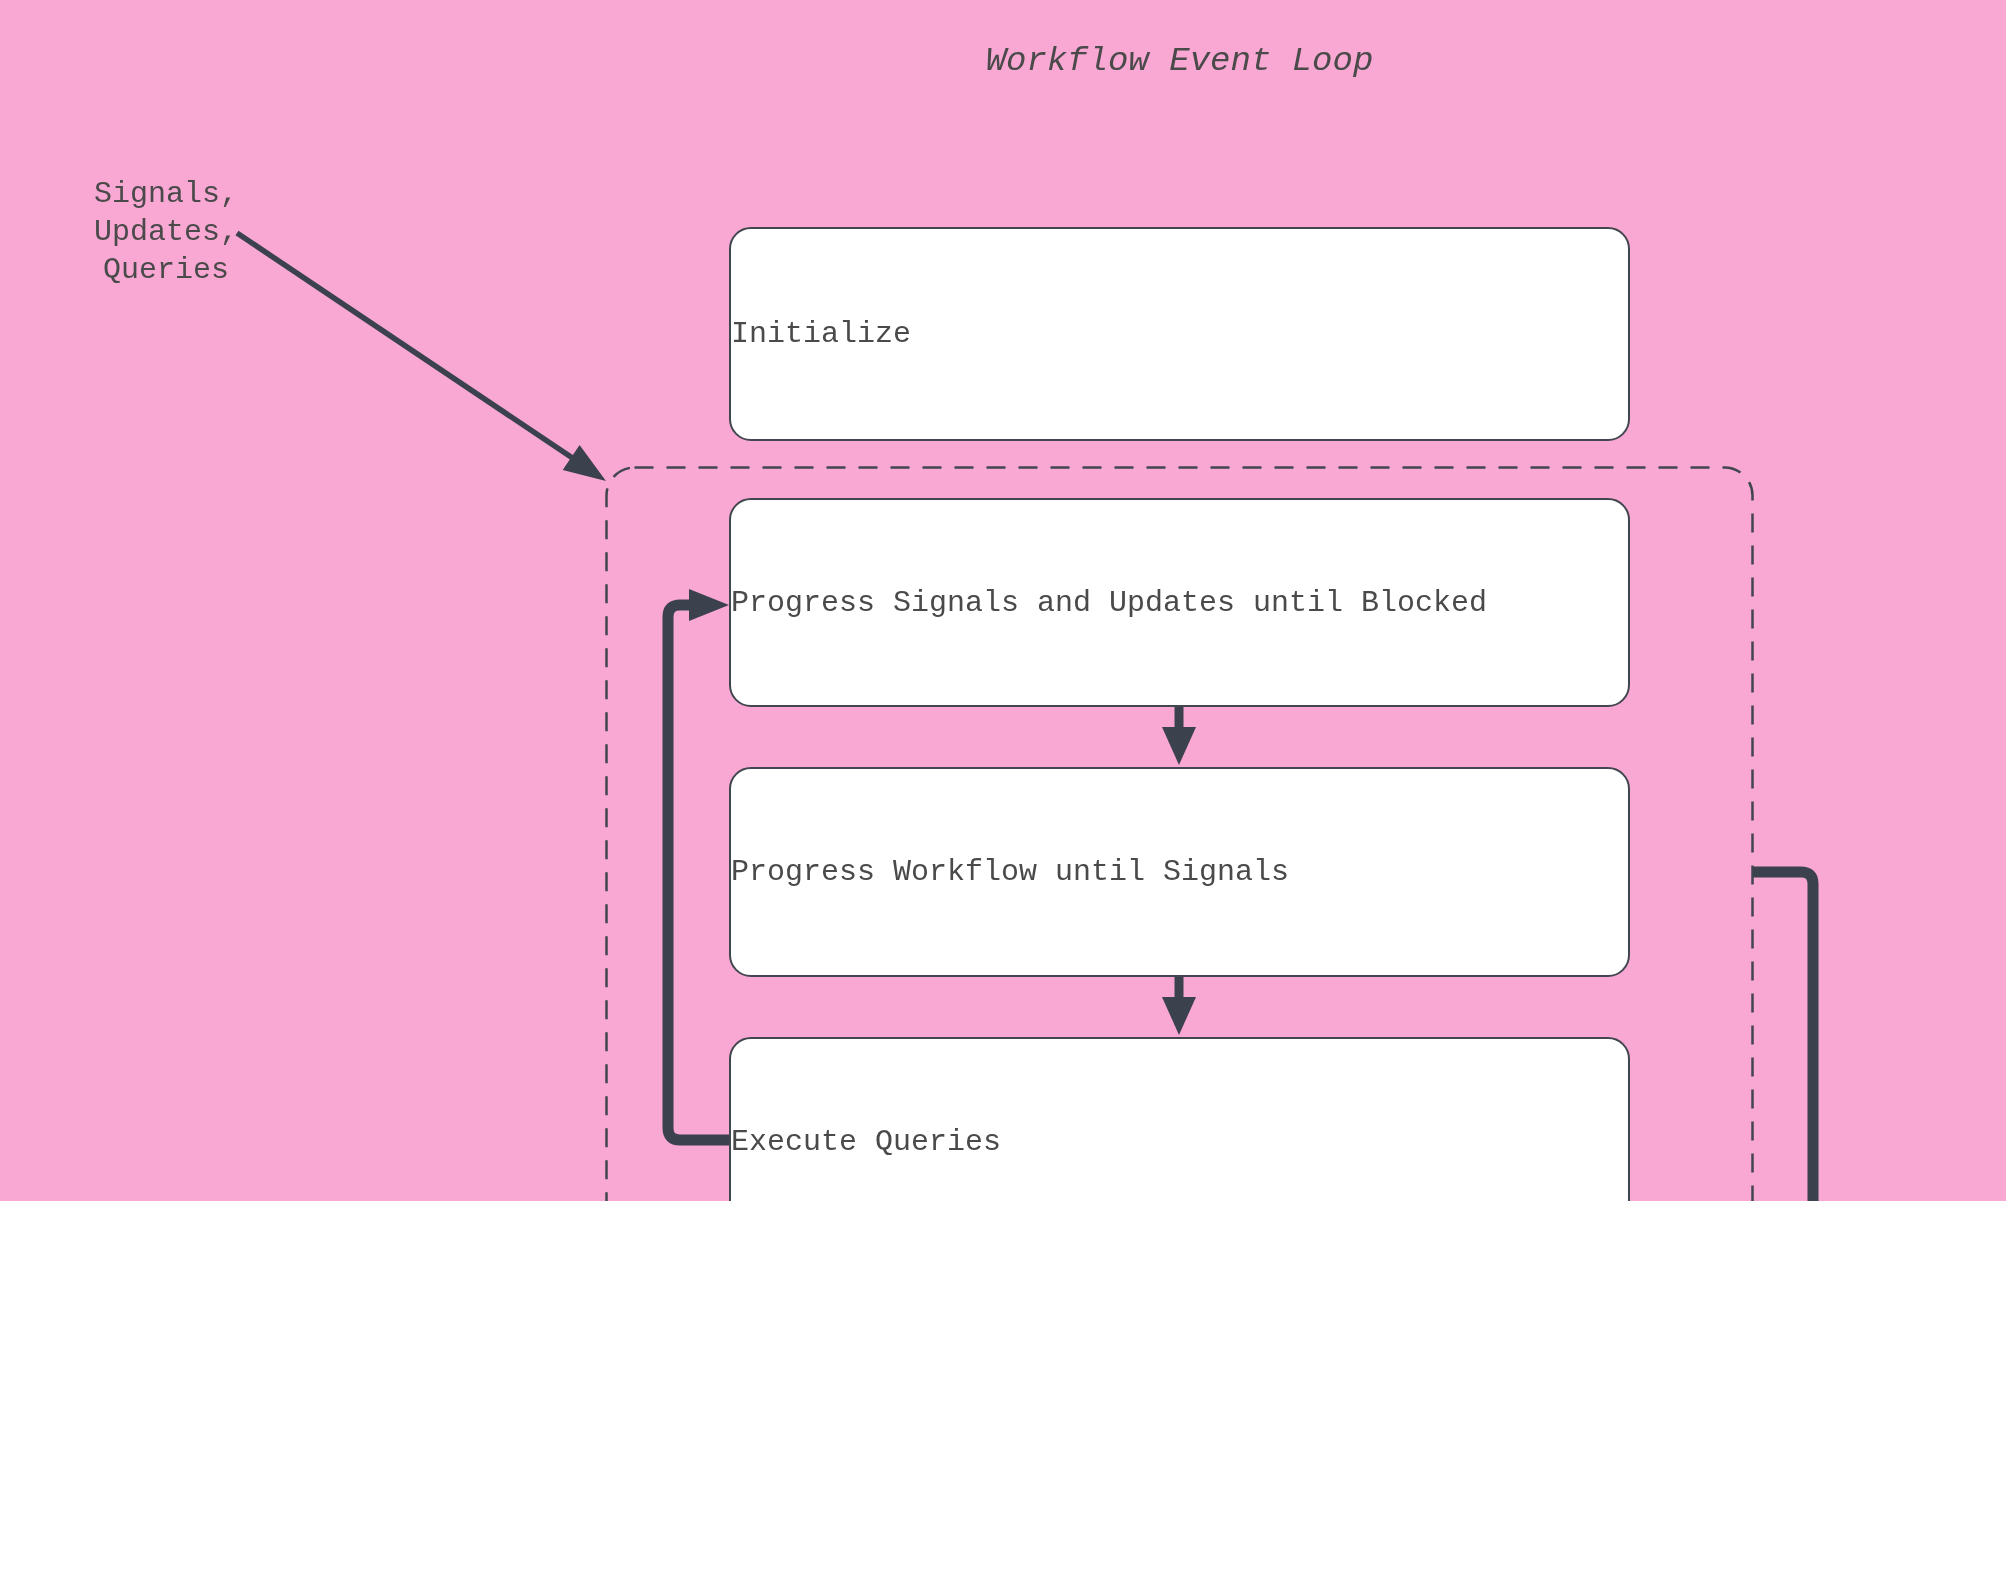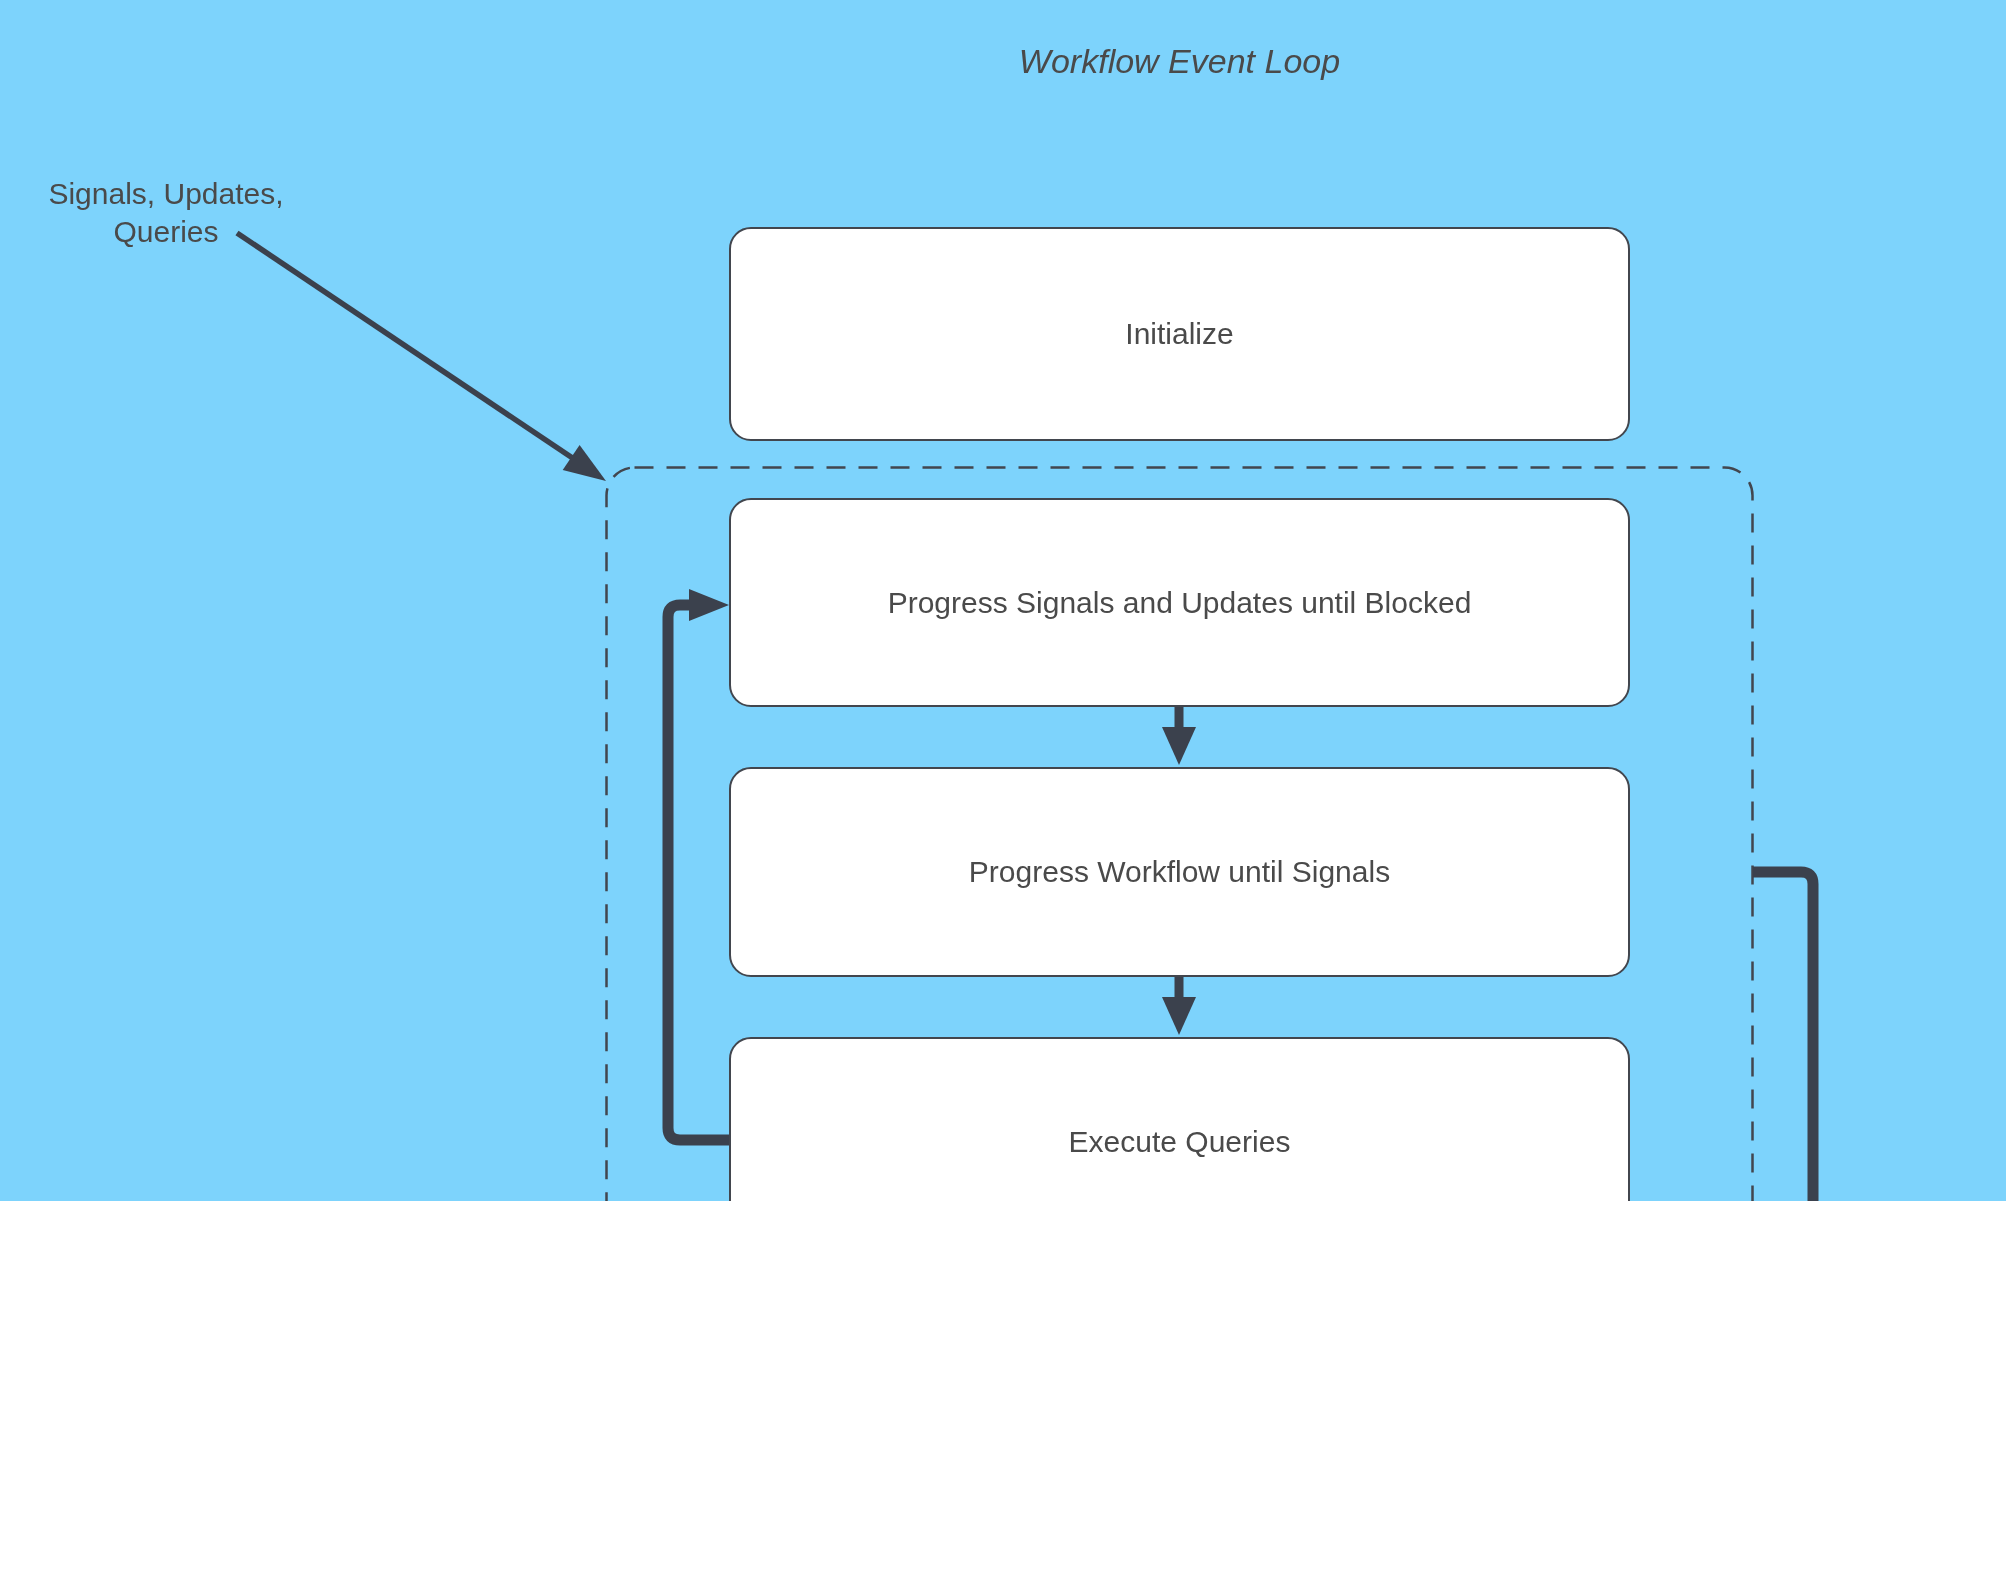--- a/index.html
+++ b/index.html
@@ -4,22 +4,22 @@
 <style>
   html, body {
     margin: 0;
     padding: 0;
     background: #ffffff;
   }
   .canvas {
     position: relative;
     width: 2006px;
     height: 1201px;
-    background: #7dd3fc;
-    font-family: Liberation Sans, sans-serif;
+    background: #f9a8d4;
+    font-family: Liberation Mono, monospace;
     color: #4a4a4a;
     overflow: hidden;
   }
   .diagram-title {
     position: absolute;
     left: 729px;
     top: 42px;
     width: 901px;
     text-align: center;
     font-size: 34px;
@@ -41,21 +41,20 @@
   .node {
     position: absolute;
     left: 729px;
     width: 901px;
     box-sizing: border-box;
     background: #ffffff;
     border: 2.5px solid #42464e;
     border-radius: 22px;
     display: flex;
     align-items: center;
-    justify-content: center;
     text-align: center;
     font-size: 30px;
     color: #4a4a4a;
   }
   .node-initialize { top: 227px; height: 214px; }
   .node-progress-signals { top: 498px; height: 209px; }
   .node-progress-workflow { top: 767px; height: 210px; }
   .node-execute-queries { top: 1037px; height: 210px; }
   .node-complete { top: 1310px; height: 210px; }
   .connector-layer {

